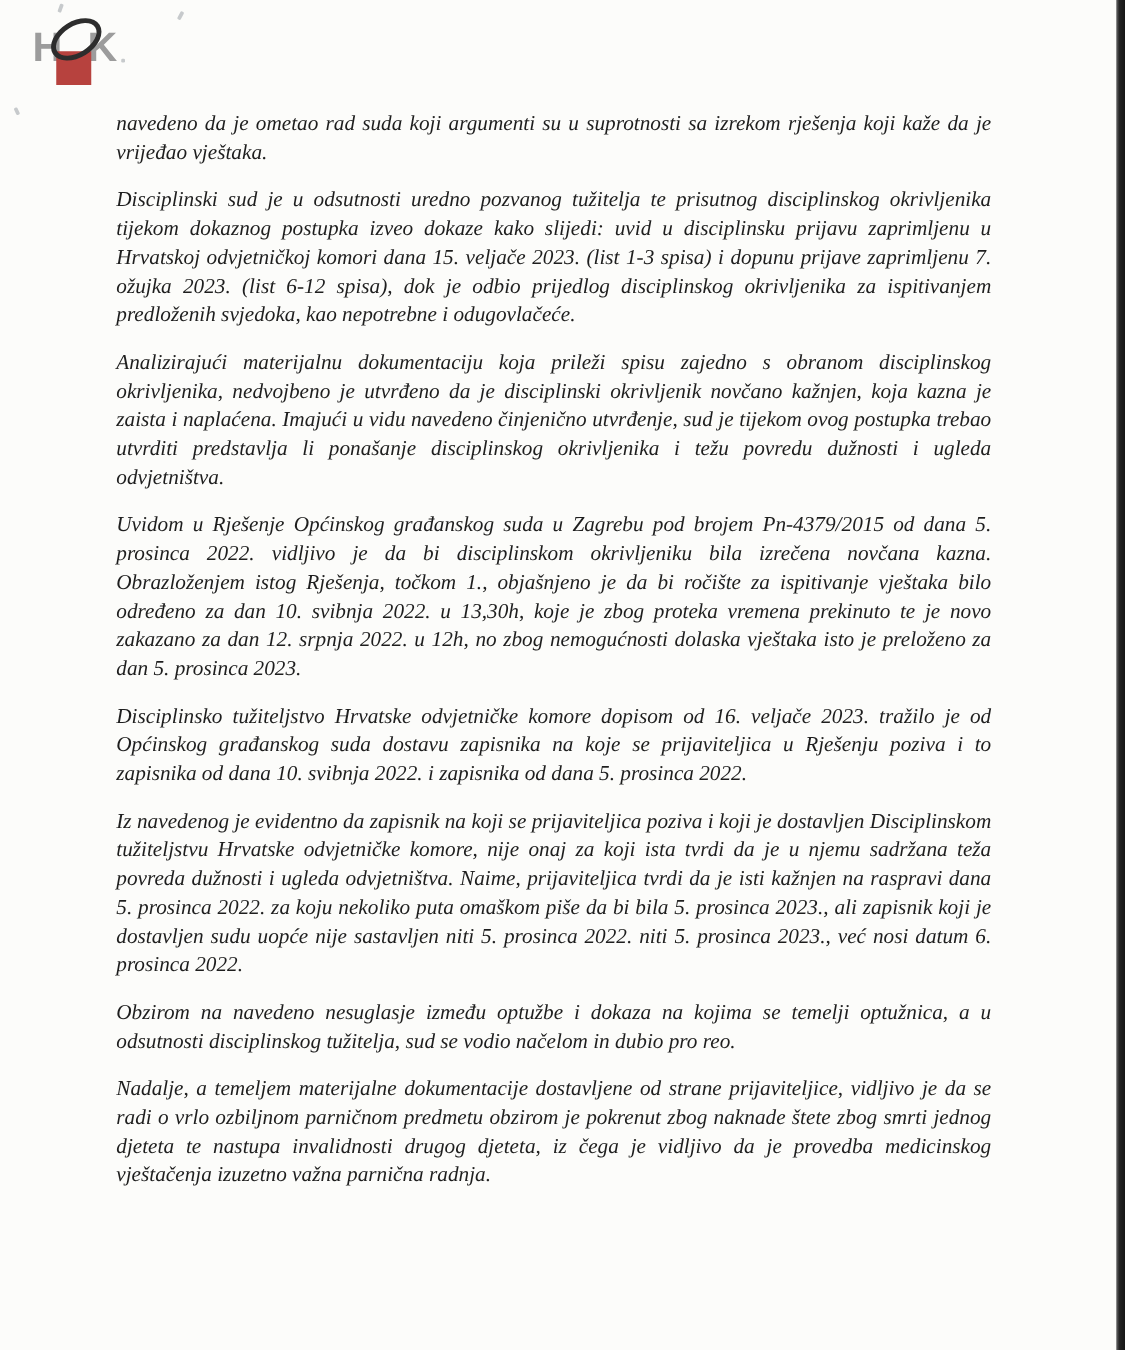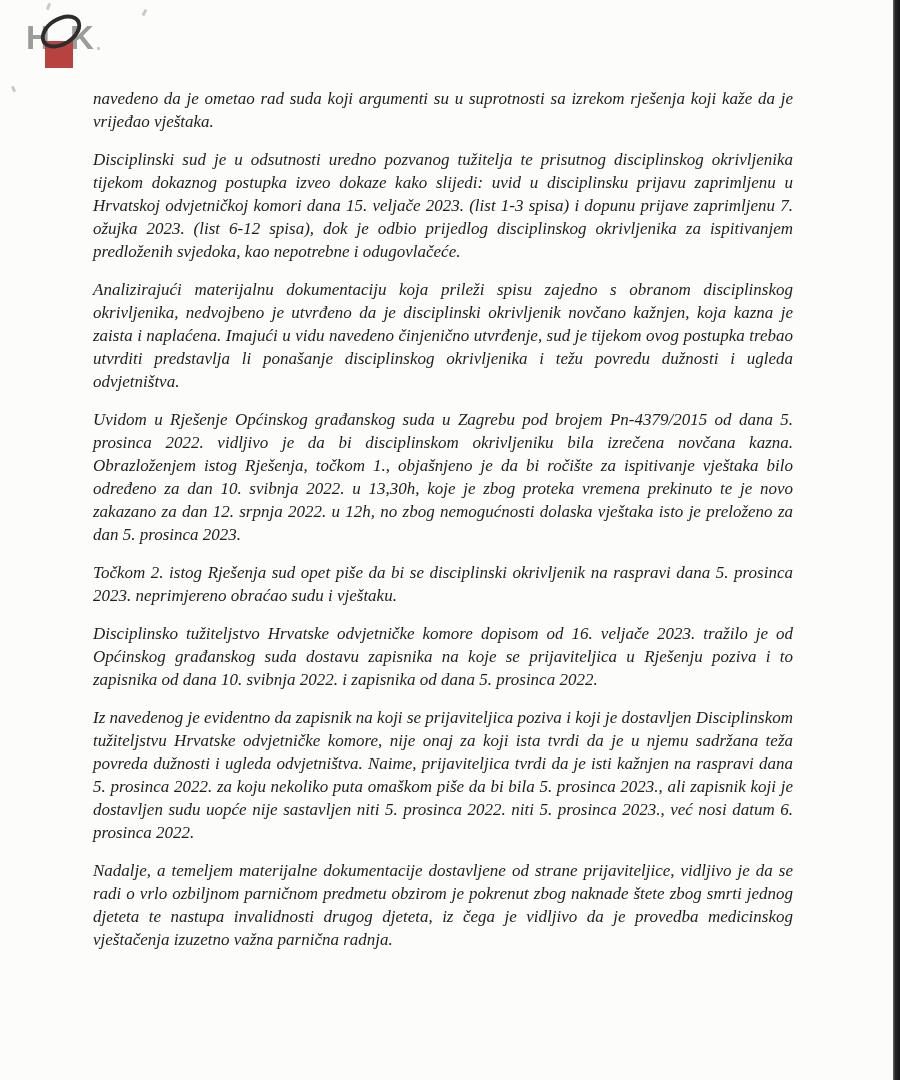--- a/index.html
+++ b/index.html
@@ -113,19 +113,19 @@
   <span class="speck speck-1"></span>
   <span class="speck speck-2"></span>
   <span class="speck speck-3"></span>
   <span class="speck speck-4"></span>
 
   <div class="text-block">
     <p>navedeno da je ometao rad suda koji argumenti su u suprotnosti sa izrekom rješenja koji kaže da je vrijeđao vještaka.</p>
     <p>Disciplinski sud je u odsutnosti uredno pozvanog tužitelja te prisutnog disciplinskog okrivljenika tijekom dokaznog postupka izveo dokaze kako slijedi: uvid u disciplinsku prijavu zaprimljenu u Hrvatskoj odvjetničkoj komori dana 15. veljače 2023. (list 1-3 spisa) i dopunu prijave zaprimljenu 7. ožujka 2023. (list 6-12 spisa), dok je odbio prijedlog disciplinskog okrivljenika za ispitivanjem predloženih svjedoka, kao nepotrebne i odugovlačeće.</p>
     <p>Analizirajući materijalnu dokumentaciju koja prileži spisu zajedno s obranom disciplinskog okrivljenika, nedvojbeno je utvrđeno da je disciplinski okrivljenik novčano kažnjen, koja kazna je zaista i naplaćena. Imajući u vidu navedeno činjenično utvrđenje, sud je tijekom ovog postupka trebao utvrditi predstavlja li ponašanje disciplinskog okrivljenika i težu povredu dužnosti i ugleda odvjetništva.</p>
     <p>Uvidom u Rješenje Općinskog građanskog suda u Zagrebu pod brojem Pn-4379/2015 od dana 5. prosinca 2022. vidljivo je da bi disciplinskom okrivljeniku bila izrečena novčana kazna. Obrazloženjem istog Rješenja, točkom 1., objašnjeno je da bi ročište za ispitivanje vještaka bilo određeno za dan 10. svibnja 2022. u 13,30h, koje je zbog proteka vremena prekinuto te je novo zakazano za dan 12. srpnja 2022. u 12h, no zbog nemogućnosti dolaska vještaka isto je preloženo za dan 5. prosinca 2023.</p>
-    <p>Točkom 2. istog Rješenja sud opet piše da bi se disciplinski okrivljenik na raspravi dana 5. prosinca 2023. neprimjereno obraćao sudu i vještaku.</p>
     <p>Disciplinsko tužiteljstvo Hrvatske odvjetničke komore dopisom od 16. veljače 2023. tražilo je od Općinskog građanskog suda dostavu zapisnika na koje se prijaviteljica u Rješenju poziva i to zapisnika od dana 10. svibnja 2022. i zapisnika od dana 5. prosinca 2022.</p>
     <p>Iz navedenog je evidentno da zapisnik na koji se prijaviteljica poziva i koji je dostavljen Disciplinskom tužiteljstvu Hrvatske odvjetničke komore, nije onaj za koji ista tvrdi da je u njemu sadržana teža povreda dužnosti i ugleda odvjetništva. Naime, prijaviteljica tvrdi da je isti kažnjen na raspravi dana 5. prosinca 2022. za koju nekoliko puta omaškom piše da bi bila 5. prosinca 2023., ali zapisnik koji je dostavljen sudu uopće nije sastavljen niti 5. prosinca 2022. niti 5. prosinca 2023., već nosi datum 6. prosinca 2022.</p>
+    <p>Obzirom na navedeno nesuglasje između optužbe i dokaza na kojima se temelji optužnica, a u odsutnosti disciplinskog tužitelja, sud se vodio načelom in dubio pro reo.</p>
     <p>Nadalje, a temeljem materijalne dokumentacije dostavljene od strane prijaviteljice, vidljivo je da se radi o vrlo ozbiljnom parničnom predmetu obzirom je pokrenut zbog naknade štete zbog smrti jednog djeteta te nastupa invalidnosti drugog djeteta, iz čega je vidljivo da je provedba medicinskog vještačenja izuzetno važna parnična radnja.</p>
   </div>
 
 </div>
 
 </body></html>

